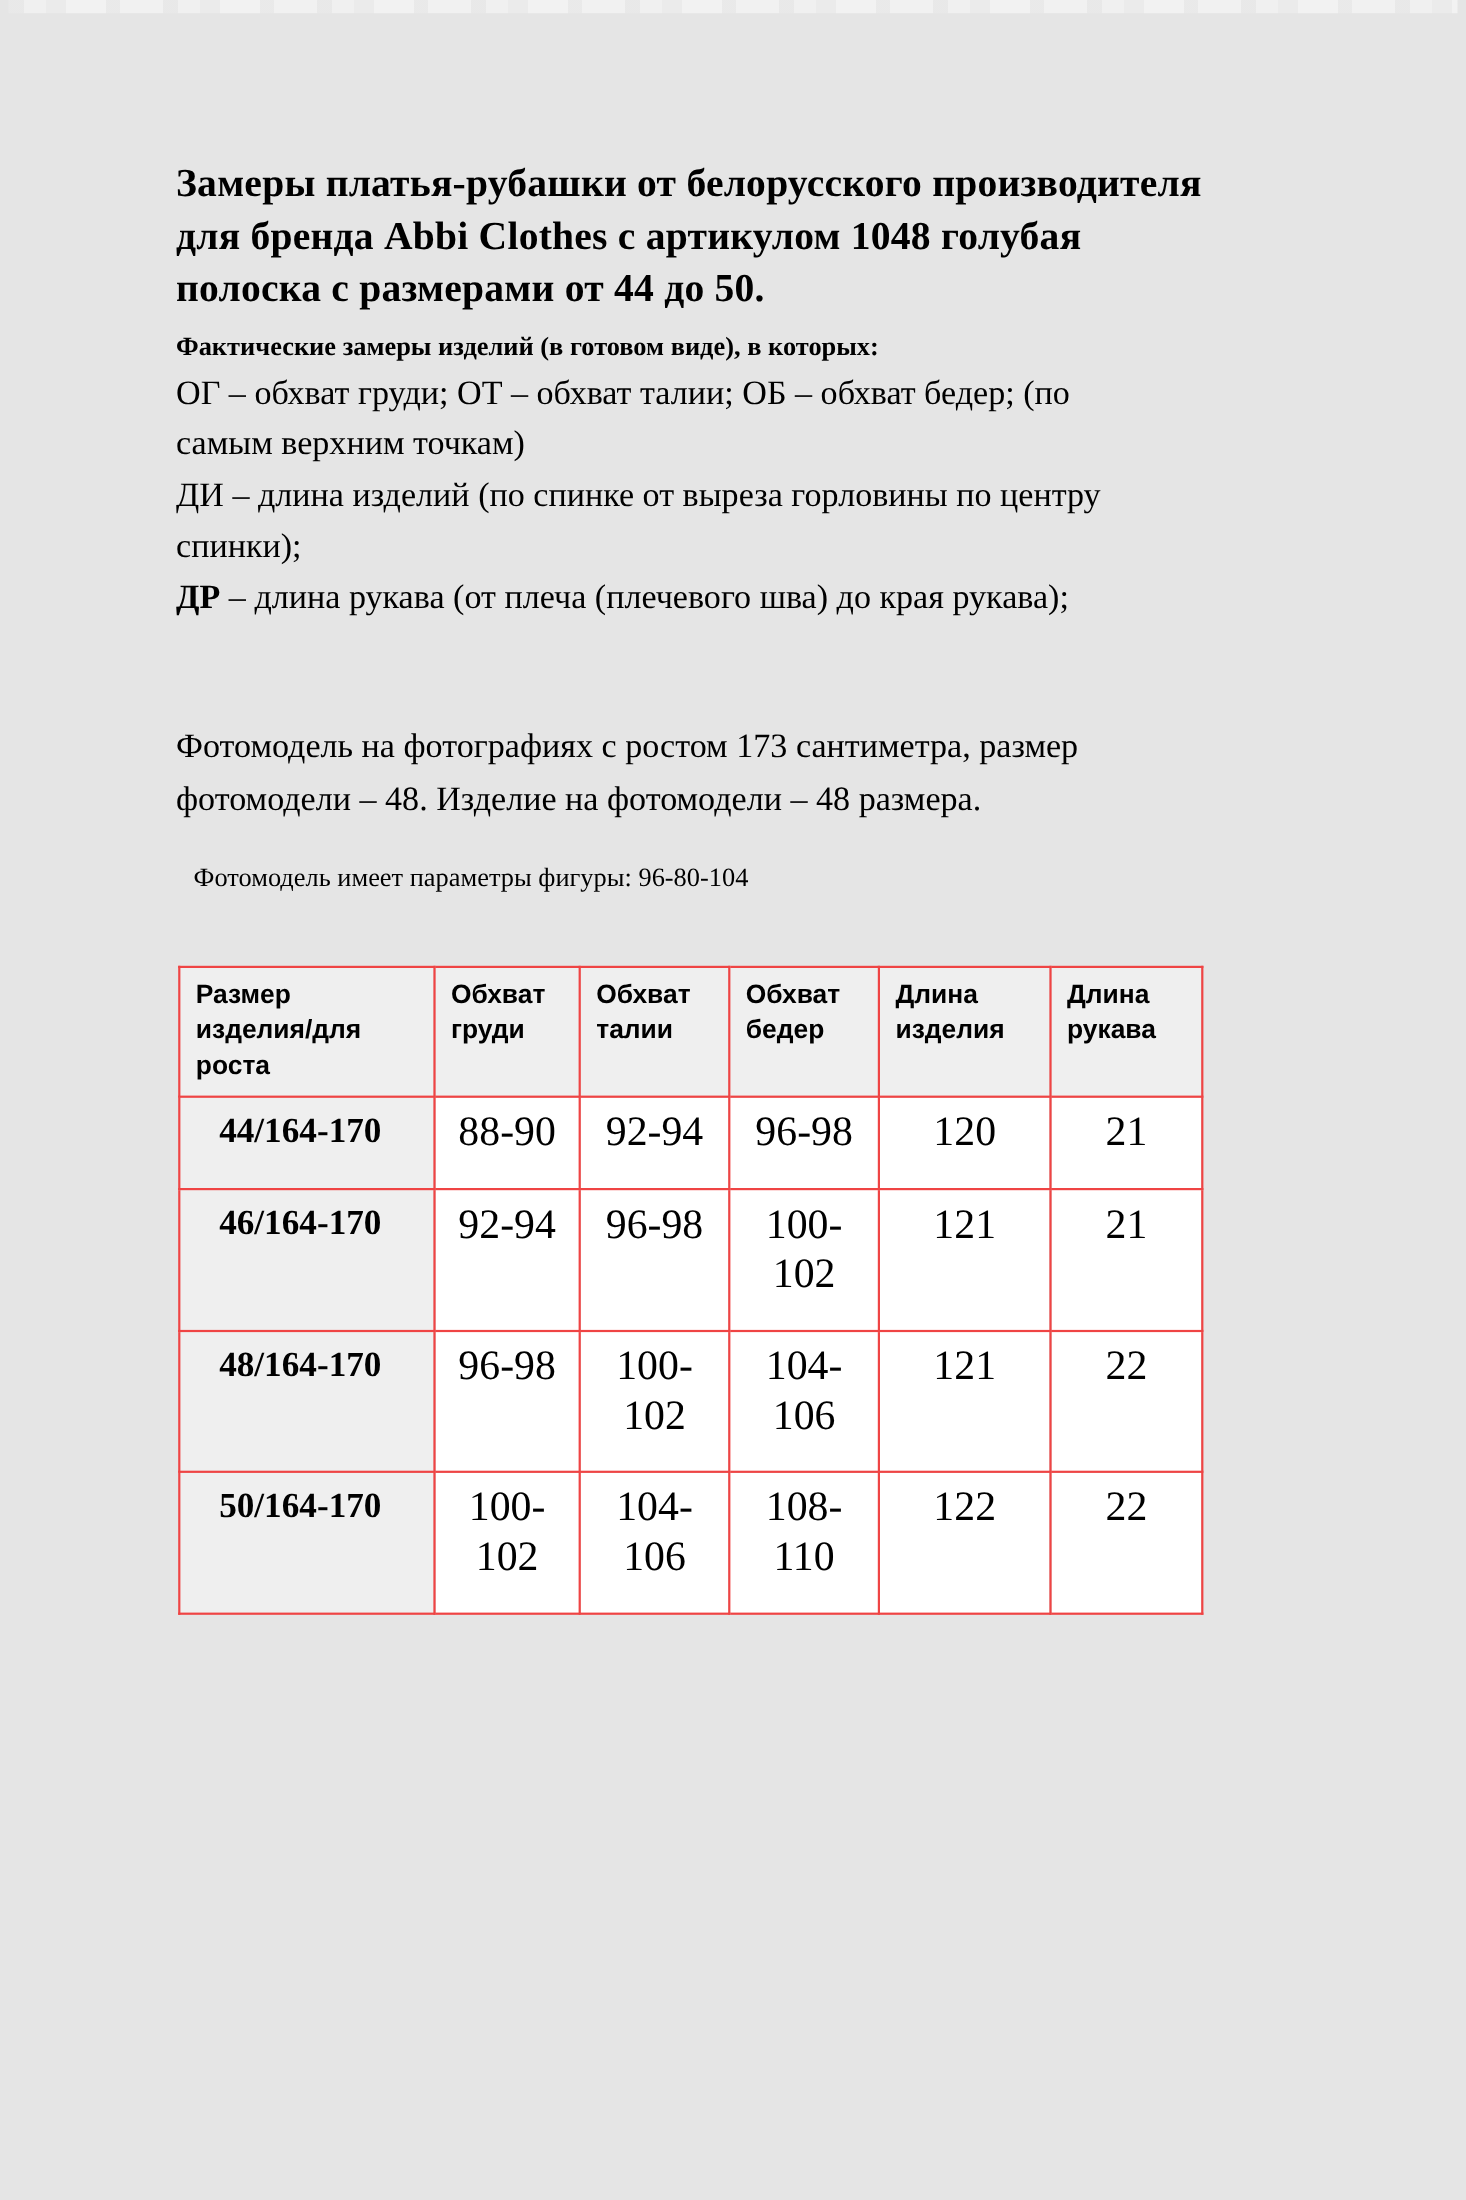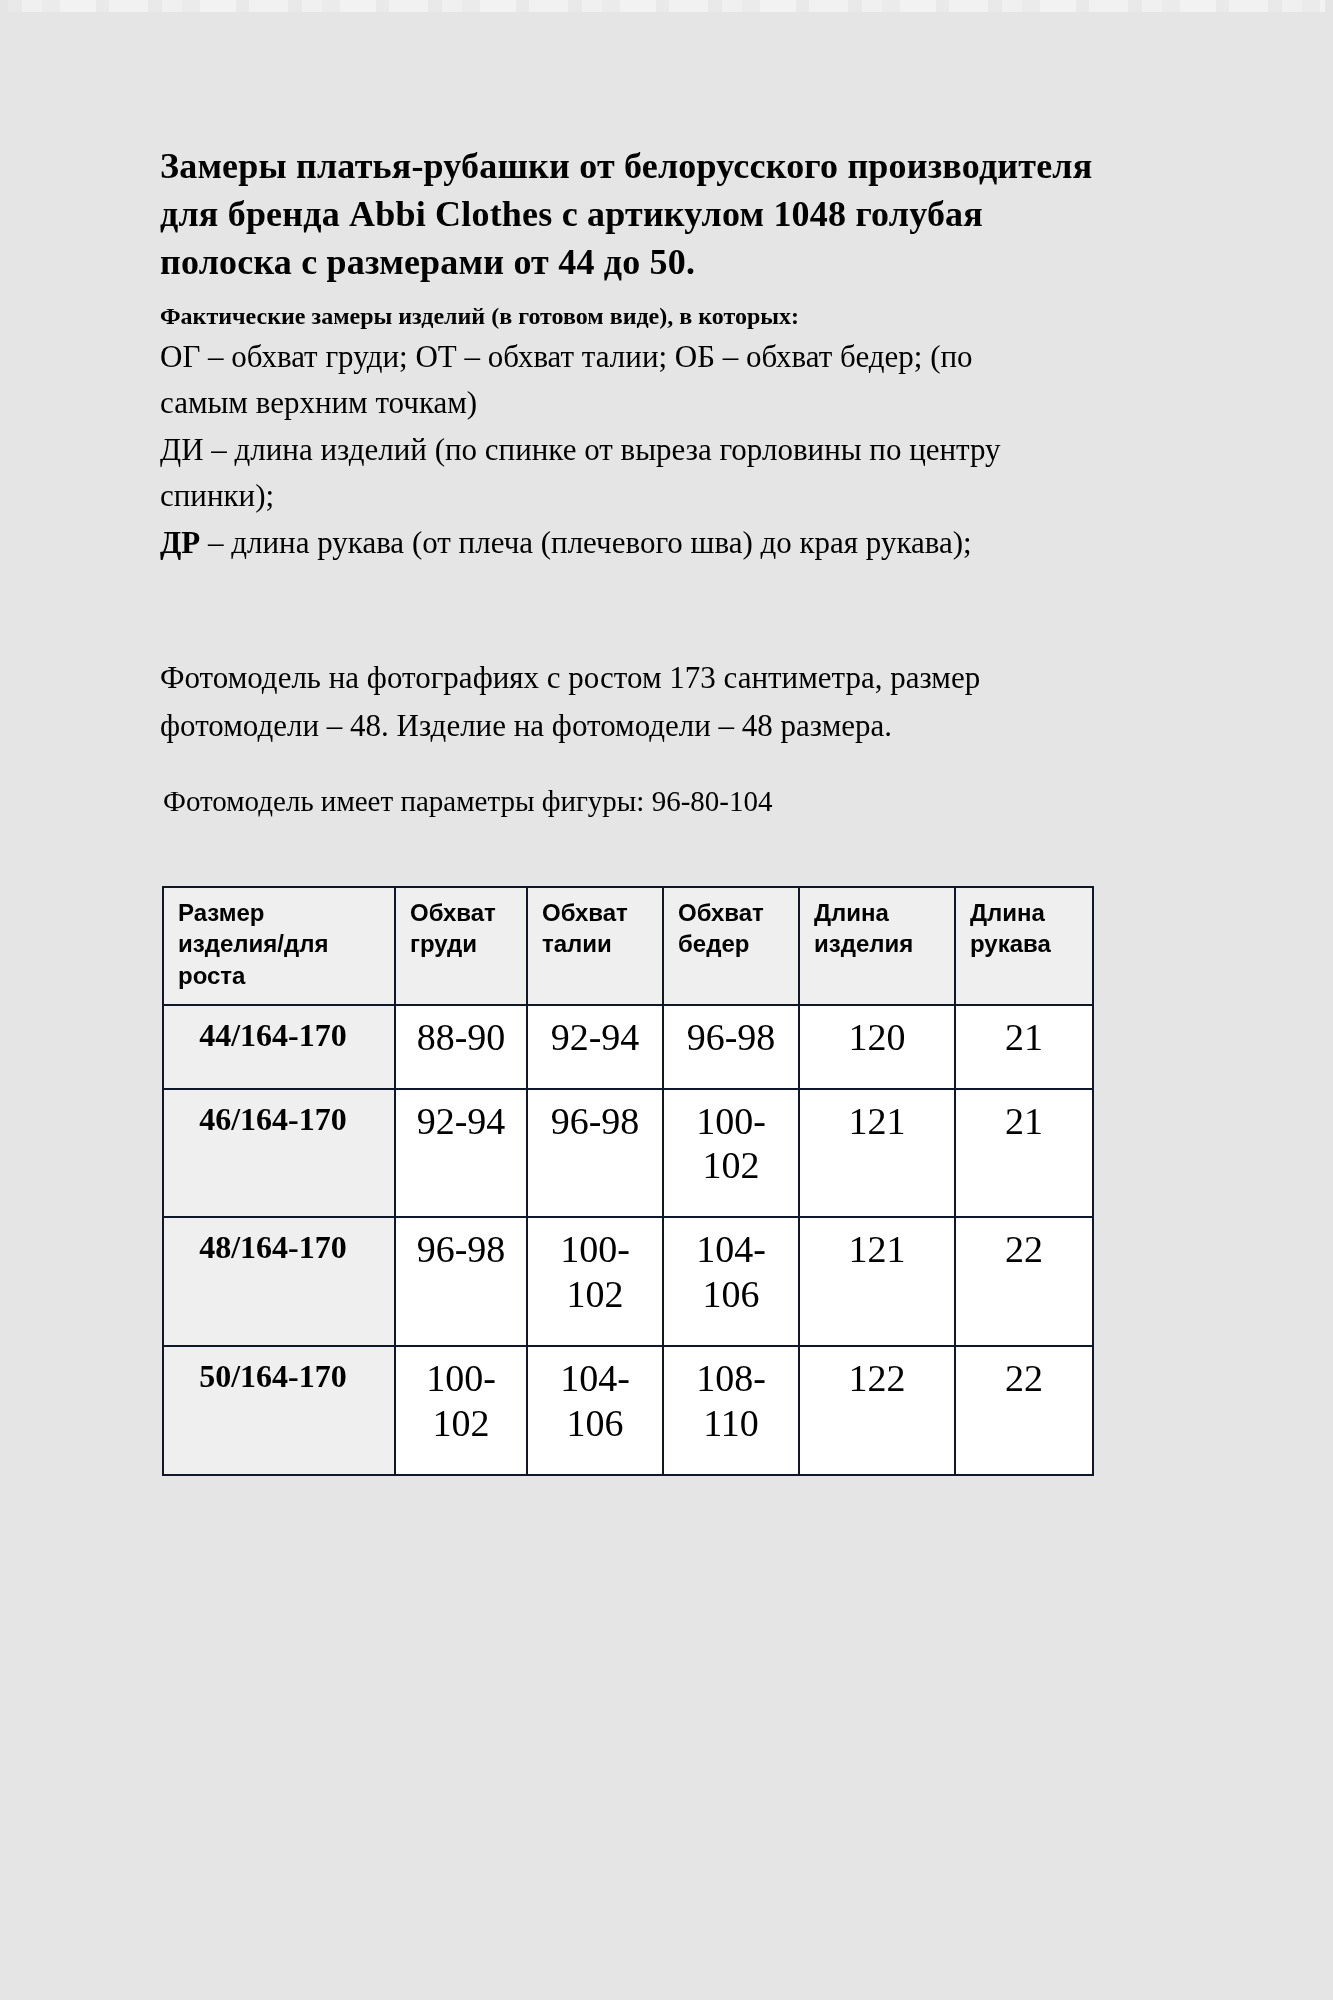--- a/index.html
+++ b/index.html
@@ -57,38 +57,38 @@
     font-size: 31px;
     line-height: 1.5;
   }
   .def-term { font-weight: bold; }
   .model-info {
     margin: 88px 0 0 0;
     font-size: 31px;
     line-height: 1.55;
   }
   .model-params {
-    margin: 30px 0 0 3px;
-    font-size: 29px;
+    margin: 30px 0 0 16px;
+    font-size: 24px;
     line-height: 1.5;
   }
 
   table.size-table {
     border-collapse: collapse;
     margin: 62px 0 0 2px;
     table-layout: fixed;
   }
   .size-table col.c1 { width: 232px; }
   .size-table col.c2 { width: 132px; }
   .size-table col.c3 { width: 136px; }
   .size-table col.c4 { width: 136px; }
   .size-table col.c5 { width: 156px; }
   .size-table col.c6 { width: 138px; }
   .size-table th, .size-table td {
-    border: 2px solid #0f172a;
+    border: 2px solid #ef4444;
     vertical-align: top;
     overflow: hidden;
   }
   .size-table thead th {
     background: #efefef;
     font-family: "Liberation Sans", "DejaVu Sans", sans-serif;
     font-size: 24px;
     line-height: 1.32;
     font-weight: bold;
     text-align: left;

